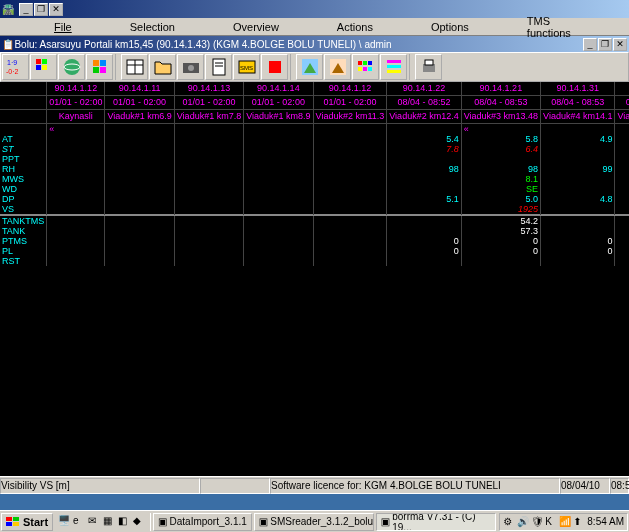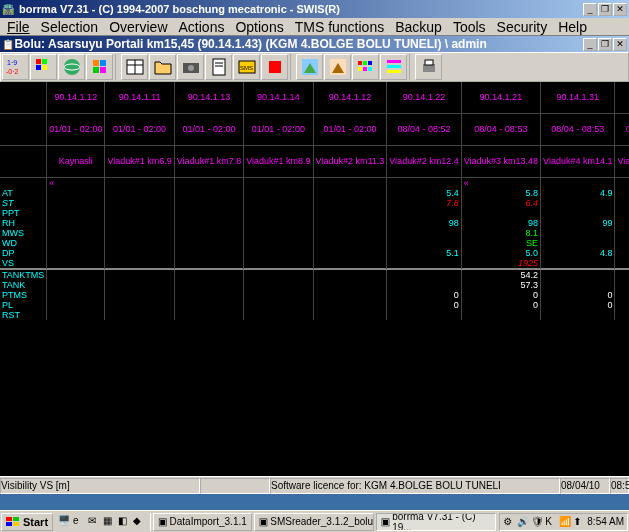--- a/index.html
+++ b/index.html
@@ -5,35 +5,35 @@
   * { box-sizing: border-box; margin: 0; padding: 0; }
   body { font-family: Tahoma, Arial, sans-serif; font-size: 10px; background: #3a6ea5; width: 629px; height: 532px; overflow: hidden; position: relative; }
   
   .titlebar { height: 18px; background: linear-gradient(to right, #0a246a, #a6caf0); color: #fff; display: flex; align-items: center; padding: 0 2px; }
   .titlebar .icon { width: 14px; height: 14px; margin-right: 3px; display:inline-flex; align-items:center; justify-content:center;}
   .titlebar .title { flex: 1; font-size: 11px; font-weight: bold; }
   .winbtns { display: flex; gap: 1px; }
   .winbtn { width: 14px; height: 13px; background: #c0c0c0; border: 1px outset #fff; font-size: 9px; line-height: 11px; text-align: center; color: #000; }
   
   .menubar { height: 18px; background: #d4d0c8; display: flex; align-items: center; padding: 1px 2px; gap: 1px; border-bottom: 1px solid #808080; }
-  .menubar span { padding: 1px 5px; font-size: 14px; }
+  .menubar span { padding: 1px 5px; font-size: 11px; margin-left: 47px; }
   .menubar span u { text-decoration: underline; }
   
   .mdititle { height: 16px; background: linear-gradient(to right, #0a246a, #a6caf0); color: #fff; display: flex; align-items: center; padding: 0 2px; }
-  .mdititle .title { flex: 1; font-size: 12px; font-weight: bold; }
+  .mdititle .title { flex: 1; font-size: 10px; font-weight: normal; }
   
   .toolbar { height: 30px; background: #d4d0c8; border: 1px outset #fff; display: flex; align-items: center; padding: 1px; gap: 1px; }
   .tbtn { width: 27px; height: 26px; background: #d4d0c8; border: 1px outset #fff; display: flex; align-items: center; justify-content: center; font-size: 14px; }
   .tbtn svg { width: 20px; height: 20px; }
   .sep { width: 4px; height: 26px; border-left: 1px inset #fff; margin: 0 1px; }
   
   .grid { background: #000; height: 394px; overflow: auto; position: relative; font-family: "MS Sans Serif", Arial; font-size: 9px; }
   .grid table { border-collapse: collapse; width: 100%; }
   .grid td, .grid th { border-right: 1px solid #444; padding: 0 2px; white-space: nowrap; text-align: right; height: 10px; line-height: 10px; }
-  .grid th { color: #fff; font-weight: normal; text-align: center; background:#000; height:auto; padding:10px 2px; line-height:11px;}
+  .grid th { color: #fff; font-weight: normal; text-align: center; background:#000; height:auto; padding:1px 2px; line-height:11px;}
   .grid .hdrrow th { border-bottom: 1px solid #444; }
   .grid .lbl { text-align: left; width: 42px; color: #0ff; }
   .grid .hdrip { color: #f0f; }
   .grid .sectbreak td { border-top: 1px solid #888; border-bottom: 1px solid #888; height: 1px; padding:0; }
   
   .c-cyan { color: #0ff; }
   .c-red { color: #f00; font-style: italic; }
   .c-green { color: #0f0; }
   .c-yellow { color: #ff0; }
   .c-mag { color: #f0f; }
@@ -51,21 +51,20 @@
   .tray { margin-left: auto; height: 18px; border: 1px inset #fff; display: flex; align-items: center; padding: 0 3px; gap: 2px; font-size: 10px; }
   .tray .ti { width: 12px; height: 12px; }
   
   .flag { display:inline-block; width:14px; height:10px; }
 </style>
 </head>
 <body>
 
 <div class="titlebar">
   <span class="icon">🛣️</span>
-  <span class="title">borrma V7.31 - (C) 1994-2007 boschung mecatronic - SWIS(R)</span>
   <div class="winbtns">
     <div class="winbtn">_</div>
     <div class="winbtn">❐</div>
     <div class="winbtn">✕</div>
   </div>
 </div>
 
 <div class="menubar">
   <span><u>File</u></span>
   <span>Selection</span>

